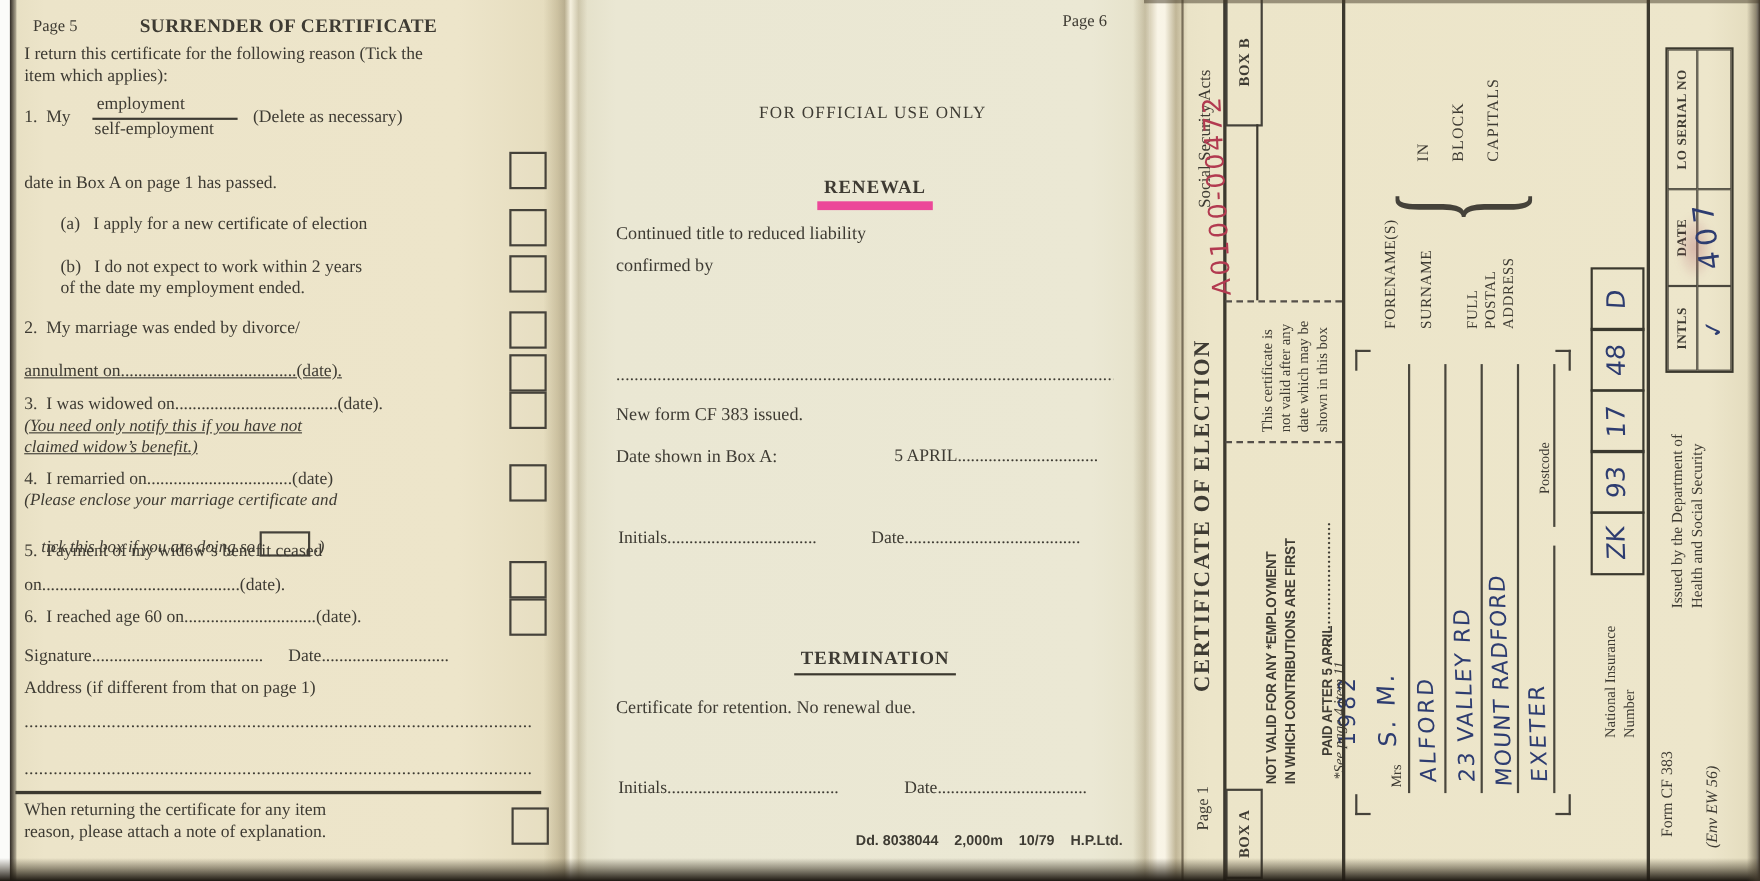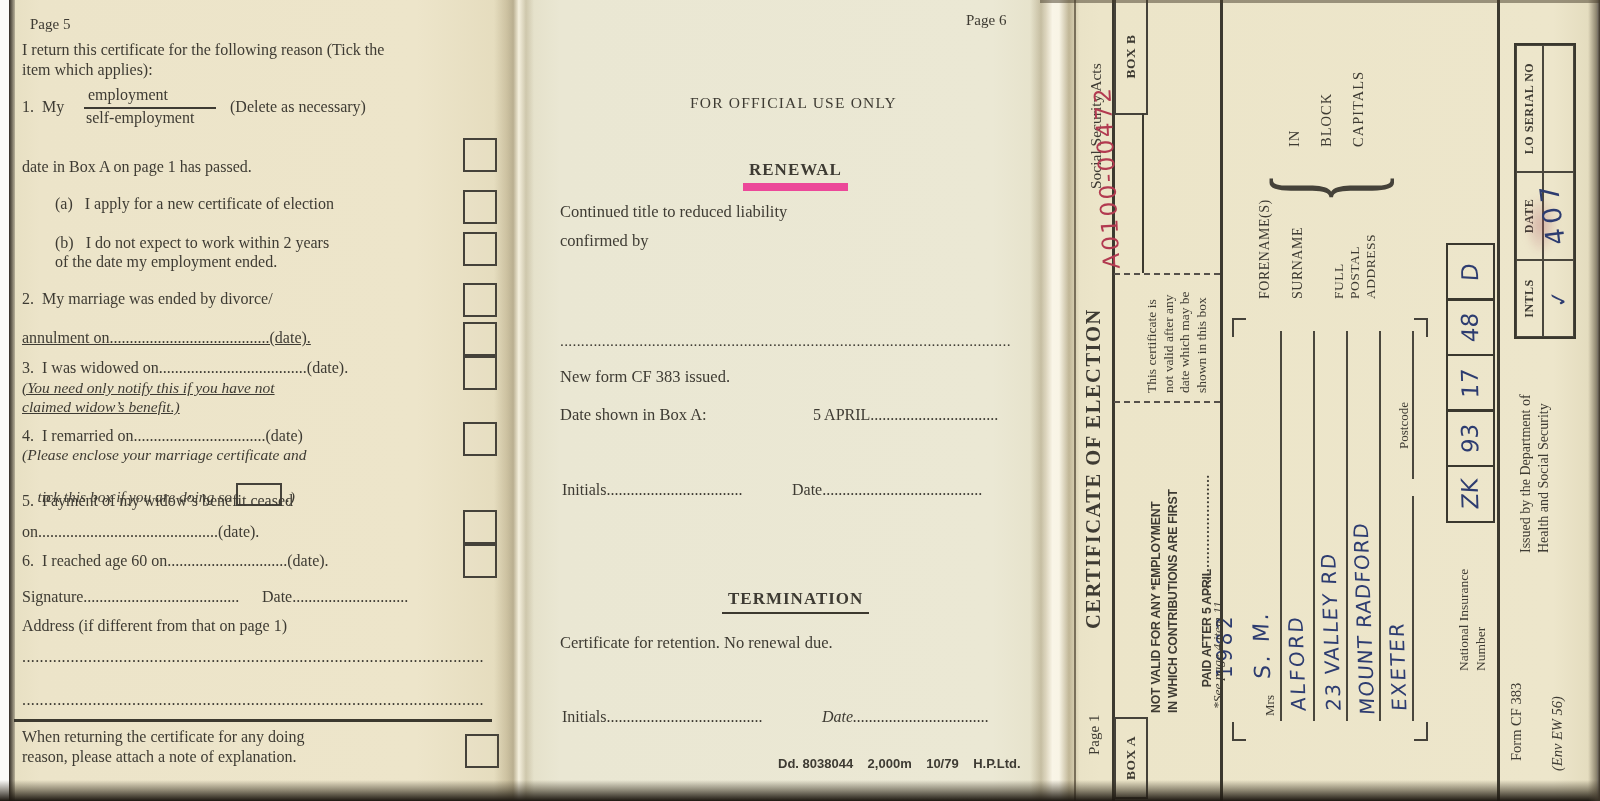--- a/index.html
+++ b/index.html
@@ -33,20 +33,21 @@
 </head>
 <body>
 
 <div id="stage">
 
   <div class="paper" style="left:10px;width:508px;background:linear-gradient(90deg,#e7dfc2,#ece4c9 6%,#ede5ca 80%,#e3dabb);"></div>
   <div class="paper" style="left:518px;width:527px;background:linear-gradient(90deg,#e2dec6,#eae7d3 8%,#ebe8d4 90%,#e5e1c9);"></div>
   <div class="paper" style="left:1045px;width:552px;background:linear-gradient(90deg,#e6dfc3,#ece5c9 10%,#ede6cb 92%,#e2dabc);"></div>
 
   <div class="t" style="left:30px;top:16px;font-size:15px;">Page 5</div>
+  <div class="t b" style="left:127px;top:13px;font-size:17.5px;letter-spacing:.4px;">SURRENDER OF CERTIFICATE</div>
 
   <div class="t" style="left:22px;top:41px;font-size:16px;">I return this certificate for the following reason (Tick the</div>
   <div class="t" style="left:22px;top:61px;font-size:16px;">item which applies):</div>
 
   <div class="t" style="left:22px;top:98px;font-size:16px;">1.  My</div>
   <div class="t" style="left:88px;top:86px;font-size:16px;">employment</div>
   <div class="fracline" style="left:84px;top:107px;width:132px;"></div>
   <div class="t" style="left:86px;top:109px;font-size:16px;">self-employment</div>
   <div class="t" style="left:230px;top:98px;font-size:16px;">(Delete as necessary)</div>
 
@@ -84,39 +85,39 @@
   <div class="t" style="left:22px;top:552px;font-size:16px;">6.  I reached age 60 on..............................(date).</div>
   <div class="cb" style="left:463px;top:544px;"></div>
 
   <div class="t" style="left:22px;top:588px;font-size:16px;">Signature.......................................</div>
   <div class="t" style="left:262px;top:588px;font-size:16px;">Date.............................</div>
   <div class="t" style="left:22px;top:617px;font-size:16px;">Address (if different from that on page 1)</div>
   <div class="t" style="left:22px;top:648px;font-size:16px;letter-spacing:.4px;width:470px;overflow:hidden;">.........................................................................................................</div>
   <div class="t" style="left:22px;top:691px;font-size:16px;letter-spacing:.4px;width:470px;overflow:hidden;">.........................................................................................................</div>
 
   <div class="rule" style="left:14px;top:719px;width:478px;height:2.5px;"></div>
-  <div class="t" style="left:22px;top:728px;font-size:16px;">When returning the certificate for any doing</div>
+  <div class="t" style="left:22px;top:728px;font-size:16px;">When returning the certificate for any item</div>
   <div class="t" style="left:22px;top:748px;font-size:16px;">reason, please attach a note of explanation.</div>
   <div class="cb" style="left:465px;top:734px;"></div>
 
   <div class="t" style="left:966px;top:12px;font-size:15px;">Page 6</div>
   <div class="t" style="left:690px;top:94px;font-size:15.5px;letter-spacing:1.2px;">FOR OFFICIAL USE ONLY</div>
   <div class="t b" style="left:743px;top:160px;font-size:17px;letter-spacing:1px;border-bottom:8px solid #ec4899;padding:0 6px 3px 6px;">RENEWAL</div>
   <div class="t" style="left:560px;top:203px;font-size:16.5px;">Continued title to reduced liability</div>
   <div class="t" style="left:560px;top:232px;font-size:16.5px;">confirmed by</div>
   <div class="t" style="left:560px;top:332px;font-size:15.5px;letter-spacing:.3px;width:452px;overflow:hidden;">..............................................................................................................</div>
   <div class="t" style="left:560px;top:368px;font-size:16.5px;">New form CF 383 issued.</div>
   <div class="t" style="left:560px;top:406px;font-size:16.5px;">Date shown in Box A:</div>
   <div class="t" style="left:813px;top:406px;font-size:16px;">5 APRIL................................</div>
   <div class="t" style="left:562px;top:481px;font-size:16px;">Initials..................................</div>
   <div class="t" style="left:792px;top:481px;font-size:16px;">Date........................................</div>
   <div class="t b" style="left:722px;top:589px;font-size:17px;letter-spacing:1px;border-bottom:2px solid #3c392f;padding:0 6px 3px 6px;">TERMINATION</div>
   <div class="t" style="left:560px;top:634px;font-size:16.5px;">Certificate for retention. No renewal due.</div>
   <div class="t" style="left:562px;top:708px;font-size:16px;">Initials.......................................</div>
-  <div class="t" style="left:822px;top:708px;font-size:16px;font-style:italic;">Date..................................</div>
+  <div class="t" style="left:822px;top:708px;font-size:16px;">Date..................................</div>
   <div class="t b sans" style="left:778px;top:757px;font-size:13px;">Dd. 8038044    2,000m    10/79    H.P.Ltd.</div>
 
   <div id="p1rot">
     <div class="rule" style="left:0;top:24px;width:801px;height:2px;background:rgba(95,86,70,.8);"></div>
     <div class="t" style="left:46px;top:36px;font-size:15px;">Page 1</div>
     <div class="t b" style="left:172px;top:32px;font-size:20.5px;letter-spacing:1.5px;">CERTIFICATE OF ELECTION</div>
     <div class="t" style="left:612px;top:37px;font-size:15.5px;">Social Security Acts</div>
     <div class="rule" style="left:0;top:62px;width:801px;height:2.5px;"></div>
 
     <div style="position:absolute;left:2px;top:64px;width:78px;height:30px;border:2px solid #45423a;display:flex;align-items:center;justify-content:center;">

